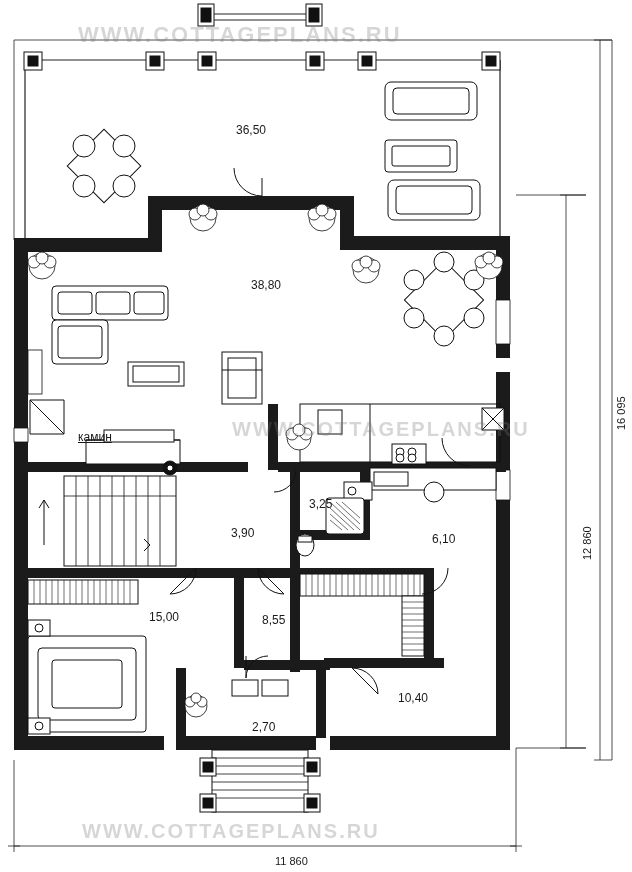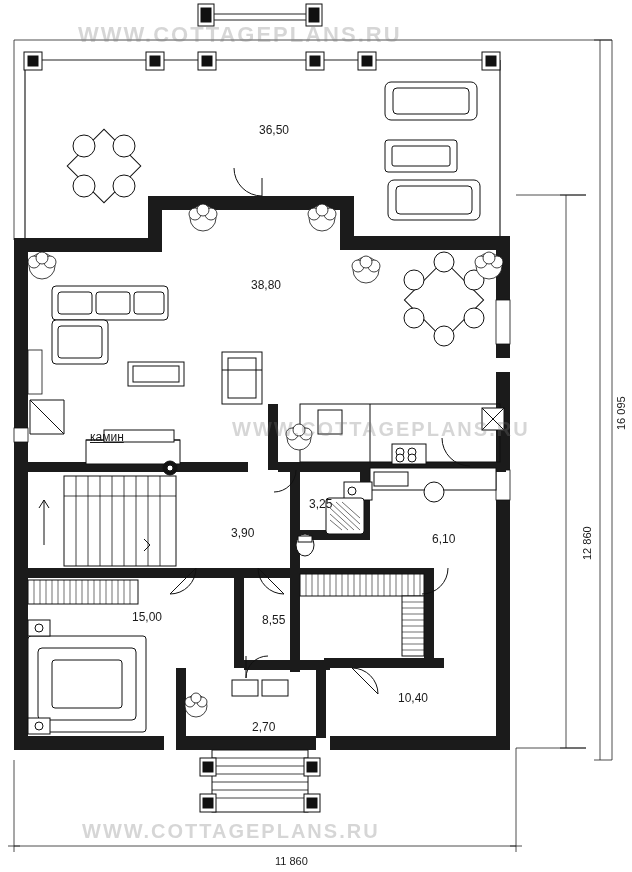--- a/index.html
+++ b/index.html
@@ -422,27 +422,27 @@
       <rect x="307" y="798" width="10" height="10" fill="#111"></rect>
     <rect x="232" y="680" width="26" height="16"></rect>
     <rect x="262" y="680" width="26" height="16"></rect>
   </g>
 </svg>
 
 <div class="wm wm-top">WWW.COTTAGEPLANS.RU</div>
 <div class="wm wm-mid">WWW.COTTAGEPLANS.RU</div>
 <div class="wm wm-bot">WWW.COTTAGEPLANS.RU</div>
 
-<div class="area-label" style="left:259px; top:123px;">36,50</div>
+<div class="area-label" style="left:236px; top:123px;">36,50</div>
 <div class="area-label" style="left:251px; top:278px;">38,80</div>
 <div class="area-label" style="left:231px; top:526px;">3,90</div>
 <div class="area-label" style="left:309px; top:497px;text-align:center;">3,25</div>
 <div class="area-label" style="left:432px; top:532px;">6,10</div>
-<div class="area-label" style="left:132px; top:610px;">15,00</div>
+<div class="area-label" style="left:149px; top:610px;">15,00</div>
 <div class="area-label" style="left:262px; top:613px;">8,55</div>
 <div class="area-label" style="left:398px; top:691px;text-align:right;">10,40</div>
 <div class="area-label" style="left:252px; top:720px;">2,70</div>
 
-<div class="room-note" style="left:90px; top:430px;text-decoration:underline;">камин</div>
+<div class="room-note" style="left:78px; top:430px;text-decoration:underline;">камин</div>
 
 <div class="dim-label" style="left:243px; top:855px;margin-left:32px;">11 860</div>
 <div class="dim-label dim-vert" style="left:615px; top:430px;">16 095</div>
 <div class="dim-label dim-vert" style="left:581px; top:560px;">12 860</div>
 
 </body></html>

